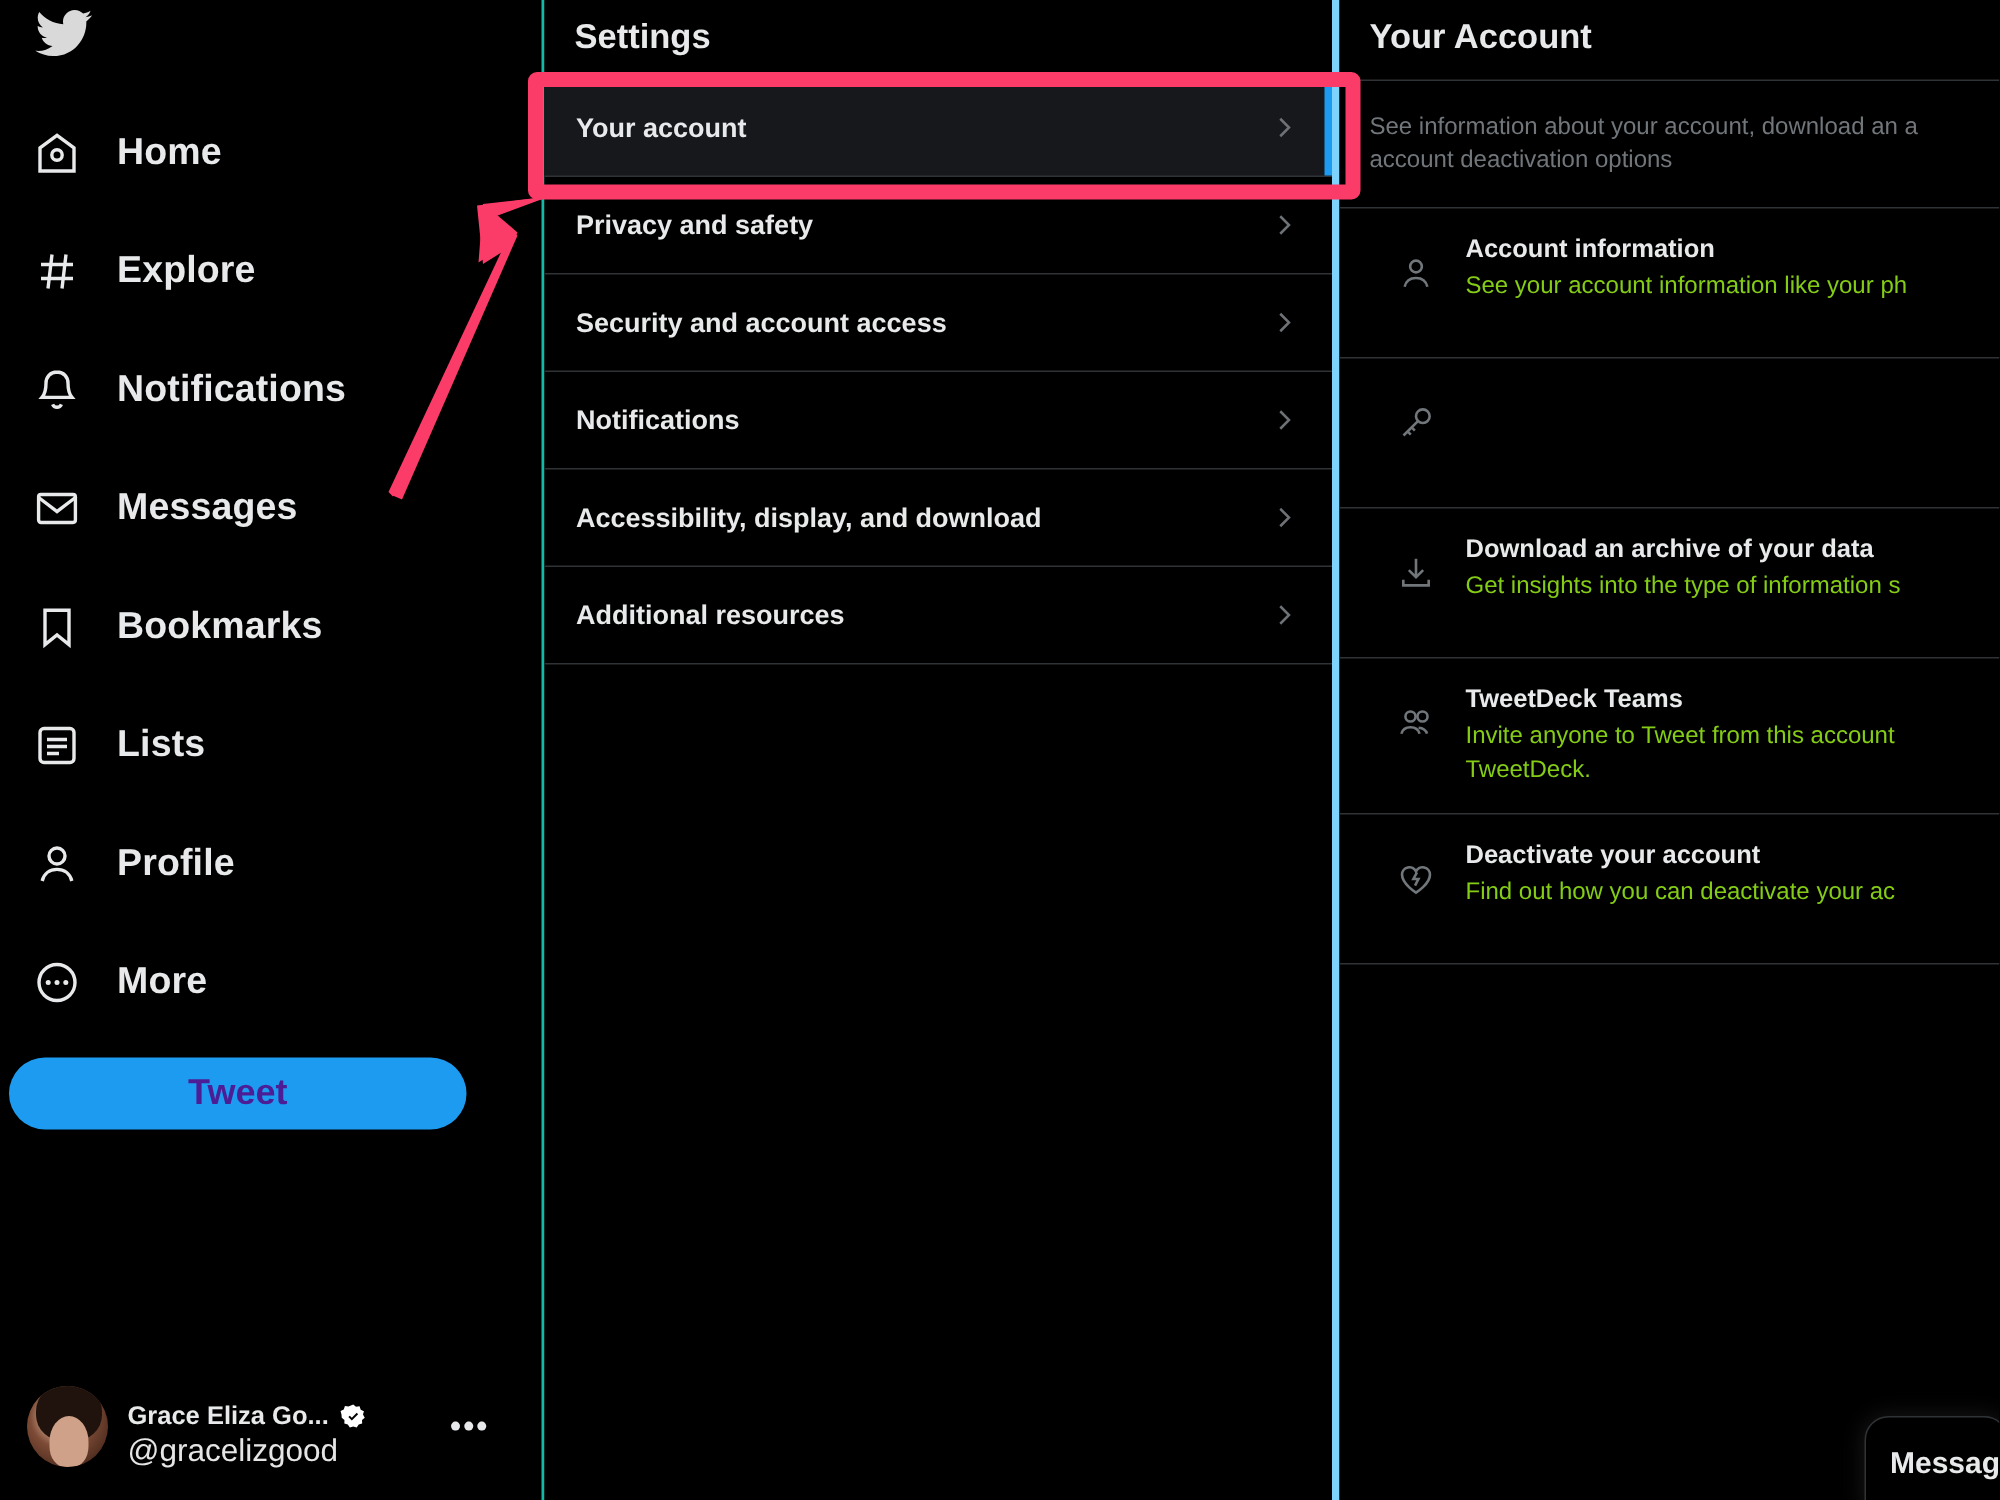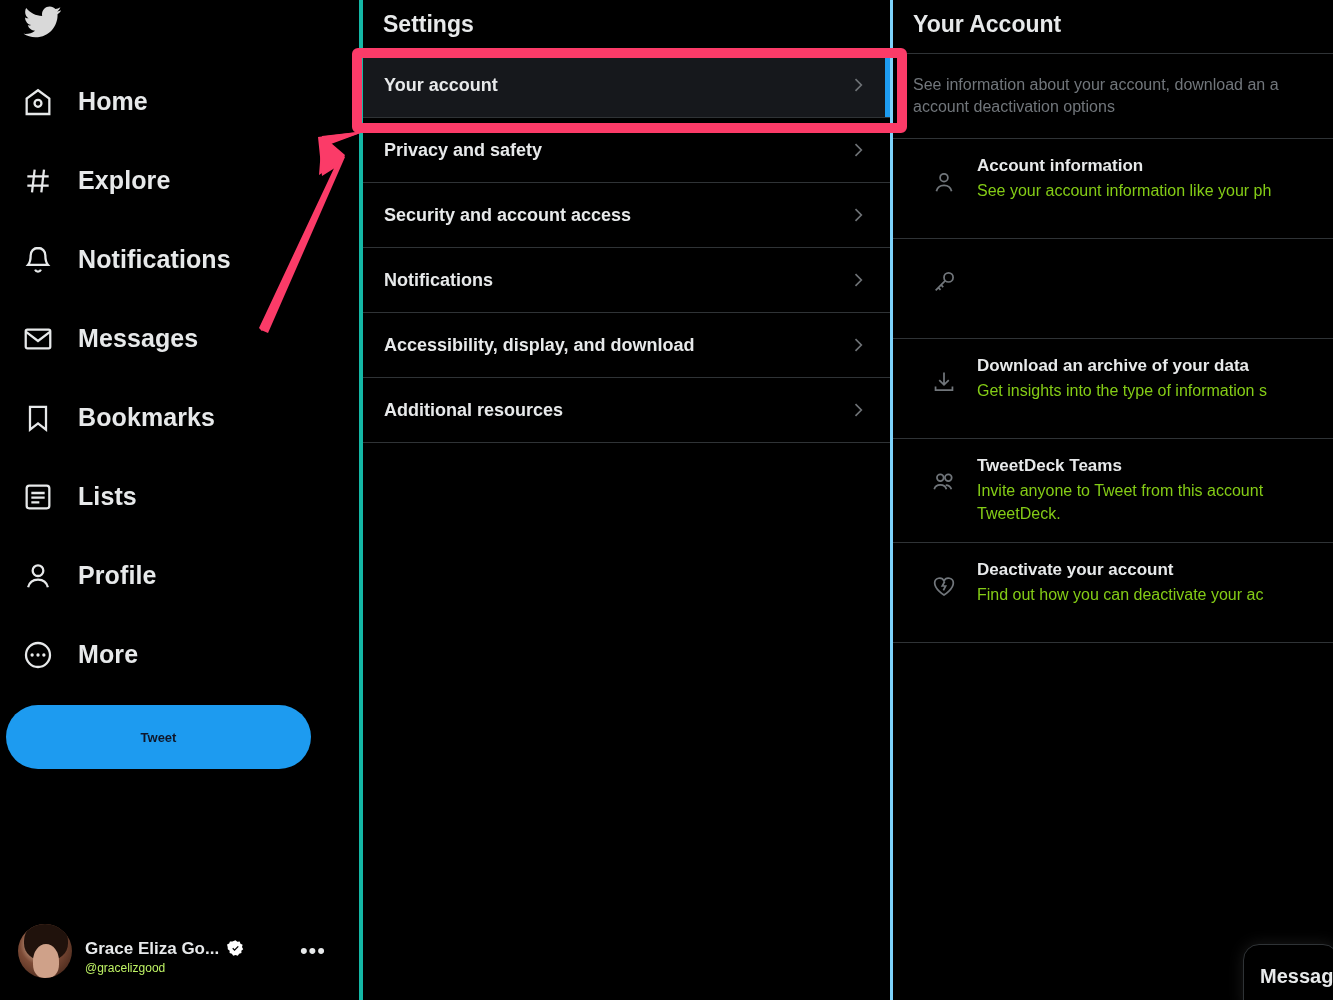--- a/index.html
+++ b/index.html
@@ -7,43 +7,43 @@
     width: 1333px; height: 1000px;
     background: #000;
     font-family: "Liberation Sans", sans-serif;
     overflow: hidden;
   }
   .app { position: relative; width: 1333px; height: 1000px; display: flex; background: #000; }
 
   
   .nav {
     width: 363px; height: 100%;
-    border-right: 4px solid #14b8a6;
+    border-right: 2px solid #14b8a6;
     position: relative;
     flex: 0 0 363px;
     background: #000;
   }
   .logo { position: absolute; left: 16px; top: -4px; width: 52px; height: 52px;
           display: flex; align-items: center; justify-content: center; }
   .logo svg { width: 40px; height: 40px; fill: #d9d9d9; }
 
   .nav-list { position: absolute; left: 0; top: 62px; width: 100%; }
   .nav-item {
     display: flex; align-items: center; gap: 20px;
     height: 79px; padding-left: 18px; cursor: pointer;
   }
   .nav-ico { width: 40px; height: 40px; display: flex; align-items: center; justify-content: center; flex: 0 0 40px; }
   .nav-ico svg { width: 32px; height: 32px; stroke: #e7e9ea; fill: none; stroke-width: 1.7; }
   .nav-label { font-size: 25px; font-weight: bold; color: #e7e9ea; letter-spacing: .1px; }
 
   .tweet-btn {
     position: absolute; left: 6px; top: 705px;
-    width: 305px; height: 64px; border-radius: 32px;
-    background: #1d9bf0; color: #0f172a;
-    font-size: 13px; font-weight: bold;
+    width: 305px; height: 48px; border-radius: 32px;
+    background: #1d9bf0; color: #4c1d95;
+    font-size: 24px; font-weight: bold;
     display: flex; align-items: center; justify-content: center;
     border: none; cursor: pointer;
     font-family: "Liberation Sans", sans-serif;
   }
 
   .profile-chip {
     position: absolute; left: 12px; bottom: 14px;
     width: 330px; height: 70px;
     display: flex; align-items: center; gap: 13px;
     border-radius: 36px; cursor: pointer; padding: 0 6px;
@@ -56,30 +56,30 @@
   }
   .avatar::before{
     content:""; position:absolute; left:6px; top:-3px; width:44px; height:40px;
     border-radius:50% 50% 44% 44%; background:#20120c;
   }
   .avatar::after{
     content:""; position:absolute; left:15px; top:20px; width:26px; height:34px;
     border-radius:50% 50% 40% 40%; background:#cfa189;
   }
   .prof-text { display: flex; flex-direction: column; gap: 2px; min-width: 0; }
-  .prof-name-row { display: flex; gap: 7px; margin-top: 12px; }
+  .prof-name-row { display: flex; align-items: center; gap: 7px; margin-top: 12px; }
   .prof-name { font-size: 17px; font-weight: bold; color: #e7e9ea; white-space: nowrap; }
   .verified { width: 19px; height: 19px; flex: 0 0 19px; }
-  .prof-handle { font-size: 12px; color: #bef264; }
+  .prof-handle { font-size: 21px; color: #e5e5e5; }
   .prof-dots { margin-left: auto; color: #e7e9ea; font-size: 22px; letter-spacing: 1px; padding-right: 10px; }
 
   
   .settings-col {
     width: 530px; flex: 0 0 530px; height: 100%;
-    border-right: 3px solid #7dd3fc;
+    border-right: 5px solid #7dd3fc;
     background: #000; position: relative;
   }
   .col-title { font-size: 23px; font-weight: bold; color: #e7e9ea; padding: 11px 0 0 20px; height: 53px; }
   .set-row {
     height: 65px; display: flex; align-items: center;
     padding: 0 22px 0 21px; cursor: pointer;
     border-bottom: 1px solid #2f3336; position: relative;
   }
   .set-row.sel { background: #16181c; }
   .set-row.sel .sel-bar {

